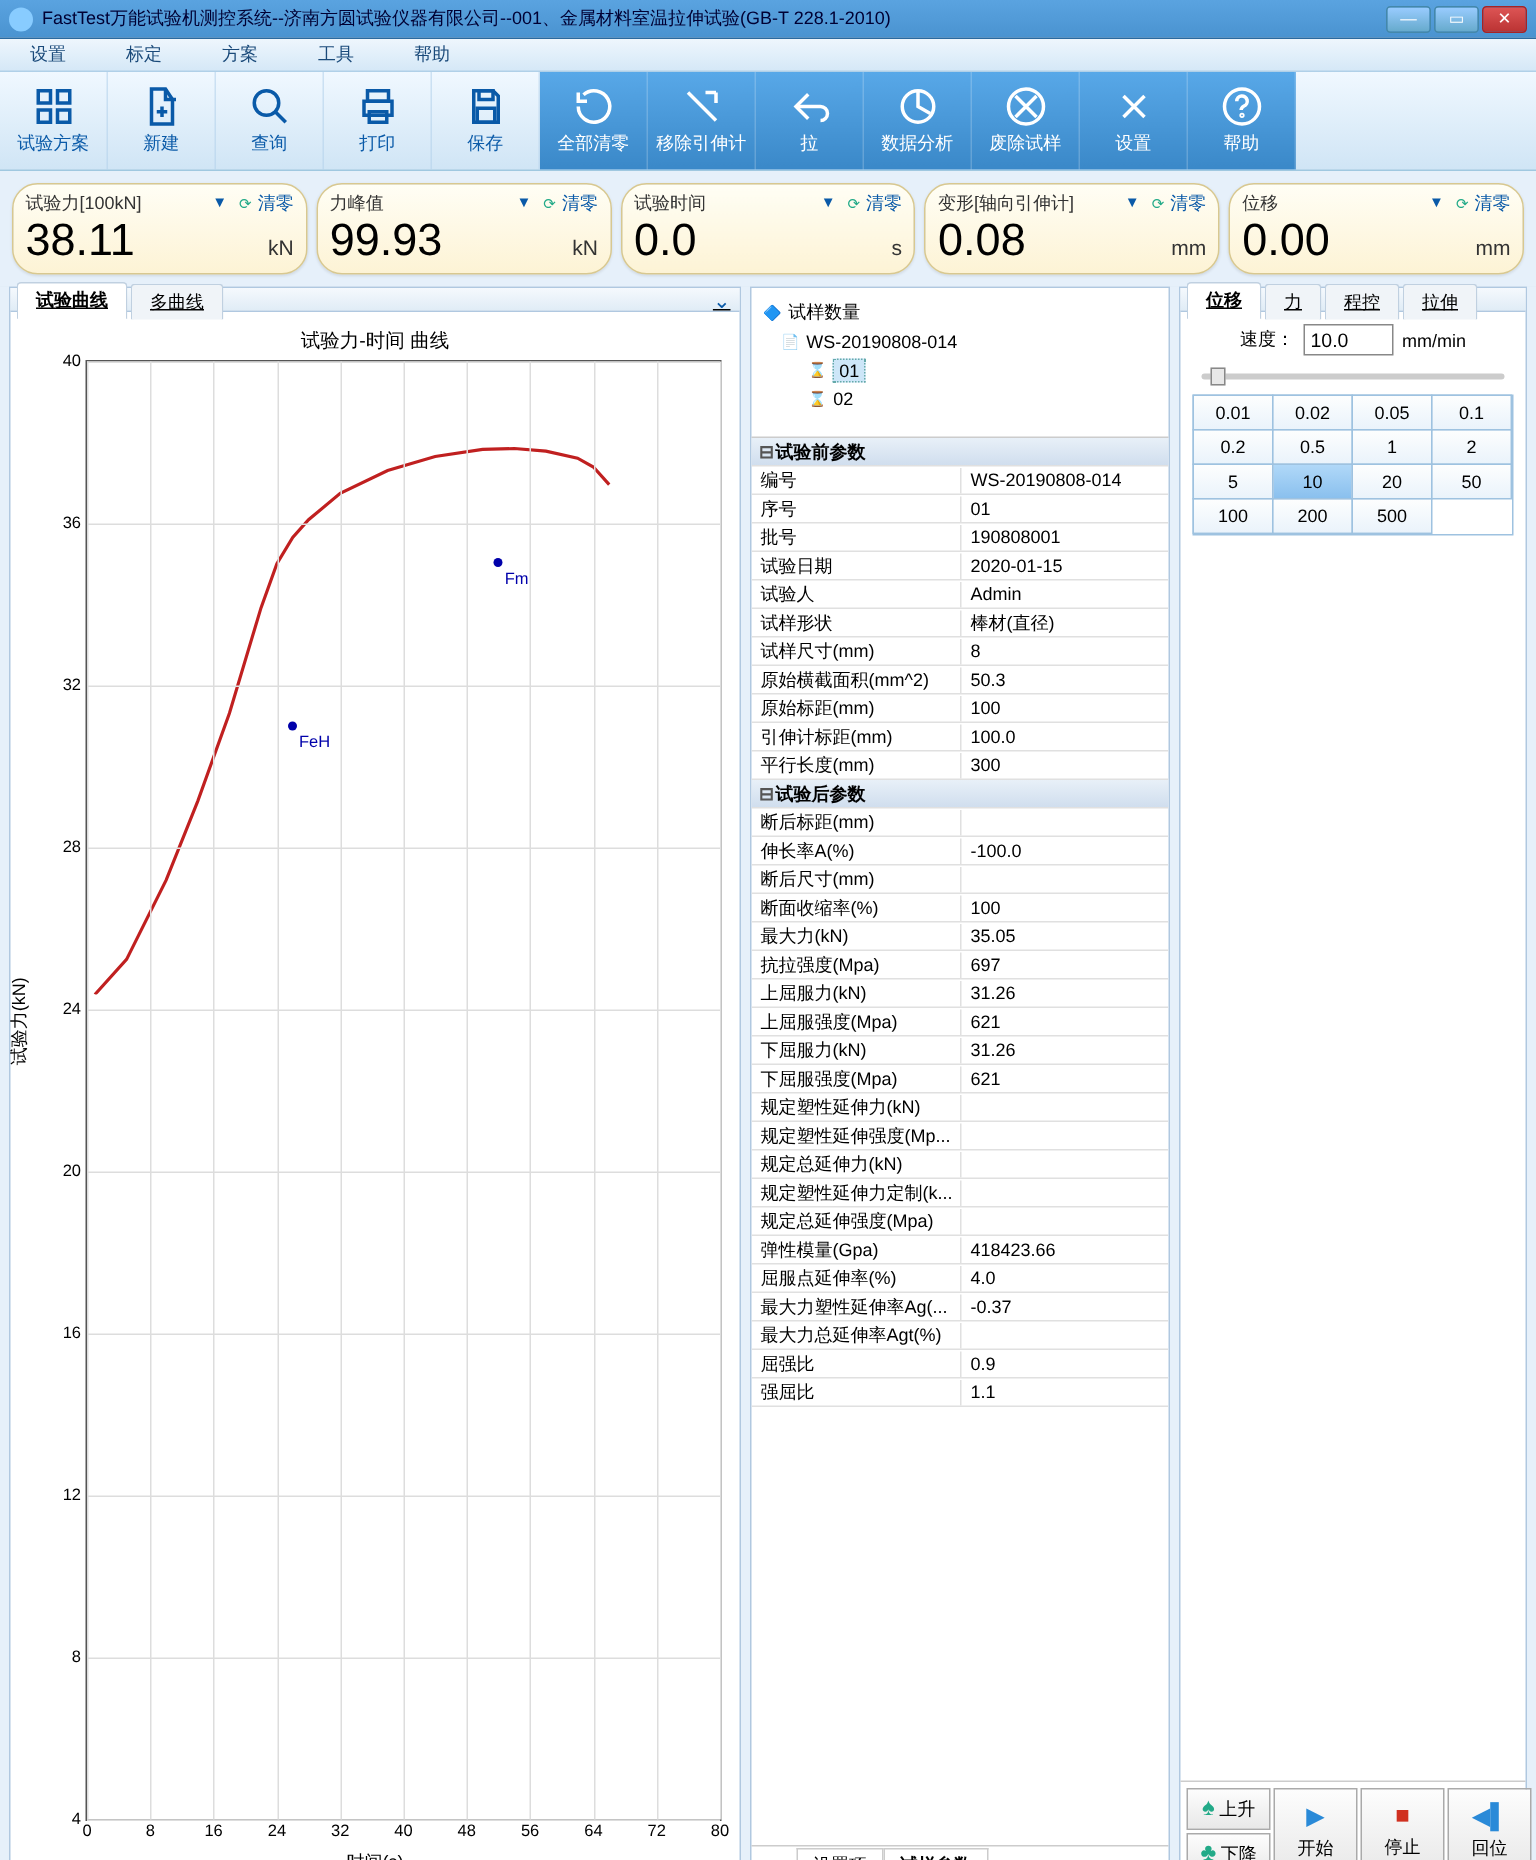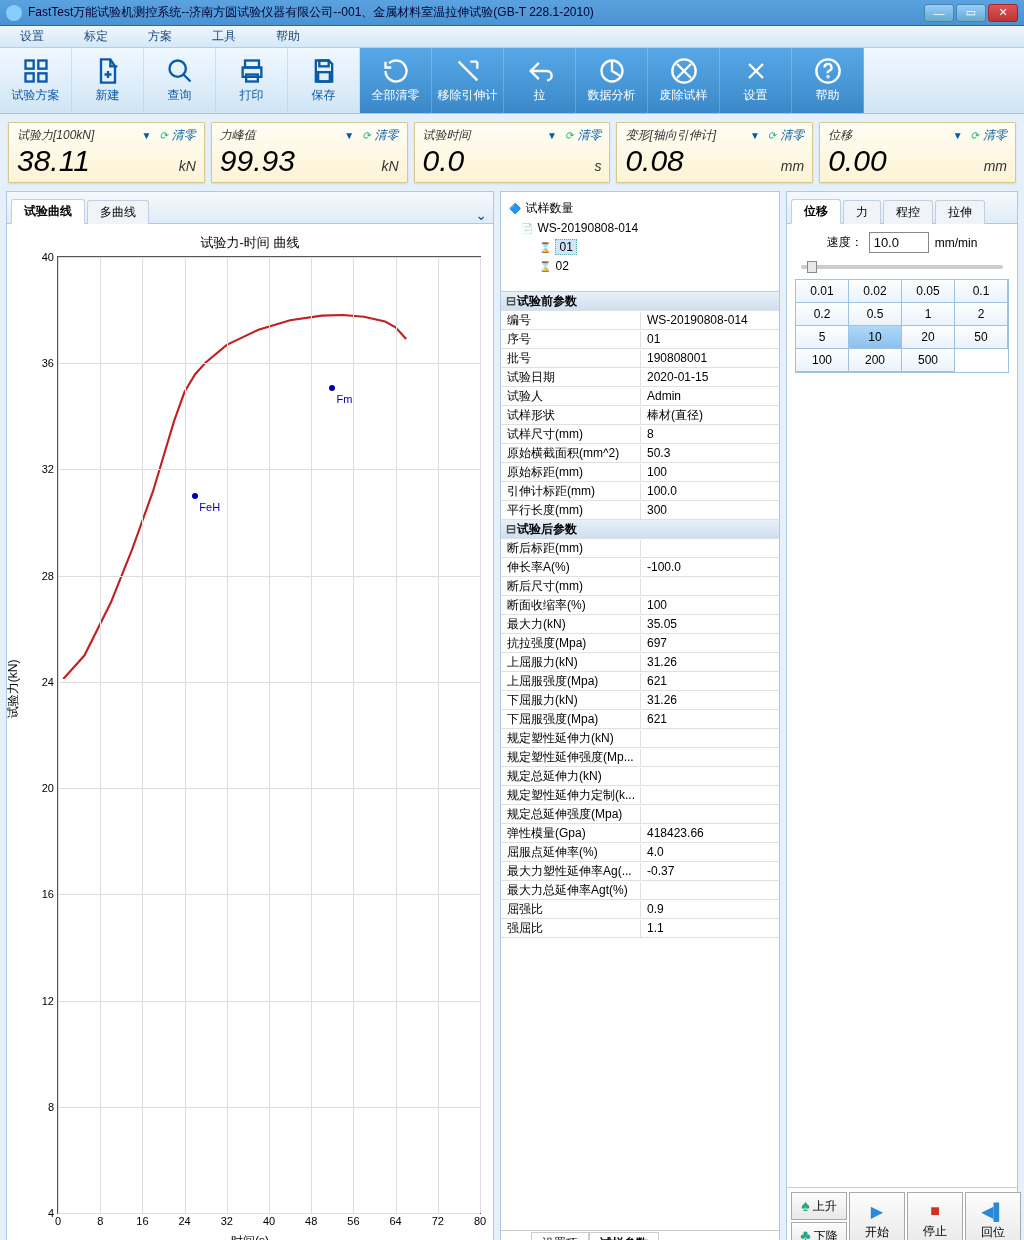--- a/index.html
+++ b/index.html
@@ -21,38 +21,38 @@
 .toolbar { height: 66px; background: linear-gradient(#f0f8ff,#d0e5f5); display: flex; border-bottom: 1px solid #a0c8e0; }
 .tbtn { width: 72px; display: flex; flex-direction: column; align-items: center; justify-content: center; gap: 2px; color: #0a5aa8; cursor: pointer; border-right: 1px solid rgba(180,210,235,0.6); }
 .tbtn.alt { background: linear-gradient(#58a8e8,#3a88c8); color: #fff; border-right-color: rgba(255,255,255,0.2); }
 .tbtn .ti { width: 28px; height: 28px; display: flex; align-items: center; justify-content: center; }
 .tbtn svg { stroke: #0a5aa8; fill: none; stroke-width: 2; }
 .tbtn.alt svg { stroke: #fff; }
 .tbtn .tl { font-size: 12px; }
 
 
 .readouts { display: flex; gap: 6px; padding: 8px; background: #e6f0fa; }
-.card { flex: 1; background: linear-gradient(#fffef5,#fdf3d5); border: 1px solid #d8c890; border-radius: 1px; padding: 4px 8px; box-shadow: 0 1px 2px rgba(0,0,0,0.1); font-style: italic; }
+.card { flex: 1; background: linear-gradient(#fffef5,#fdf3d5); border: 1px solid #d8c890; border-radius: 17px; padding: 4px 8px; box-shadow: 0 1px 2px rgba(0,0,0,0.1); }
 .card .hdr { display: flex; align-items: center; font-size: 12px; color: #333; }
 .card .hdr .lbl { flex: 1; }
 .card .hdr .dd { color: #0a5aa8; font-size: 10px; margin: 0 4px; }
 .card .hdr .clr { color: #0a5aa8; cursor: pointer; }
 .card .row2 { display: flex; align-items: baseline; justify-content: space-between; }
 .card .val { font-size: 30px; color: #000; font-weight: 400; }
 .card .unit { font-size: 14px; color: #333; }
 
 
 .main { display: flex; height: 1070px; background: #e6f0fa; padding: 0 6px 6px 6px; gap: 6px; }
 .col { background: #fff; border: 1px solid #b0c8e0; }
 .col-left { flex: 1; display: flex; flex-direction: column; }
 .col-mid { width: 280px; display: flex; flex-direction: column; }
 .col-right { width: 232px; display: flex; flex-direction: column; }
 
 
-.tabs { height: 32px; background: linear-gradient(#f5f9fd,#e0ecf6); display: flex; align-items: flex-end; border-bottom: 1px solid #b0c8e0; padding-left: 4px; }
+.tabs { height: 16px; background: linear-gradient(#f5f9fd,#e0ecf6); display: flex; align-items: center; border-bottom: 1px solid #b0c8e0; padding-left: 4px; text-decoration: underline; }
 .tab { padding: 3px 12px; background: #f0f4f8; border: 1px solid #c0d0e0; border-bottom: none; margin-right: 2px; cursor: pointer; border-radius: 3px 3px 0 0; position: relative; top: 1px; }
 .tab.active { background: #fff; border-bottom: 1px solid #fff; font-weight: bold; }
 .tabs .expand { margin-left: auto; margin-right: 6px; color: #0a5aa8; cursor: pointer; font-size: 14px; }
 
 
 .chart-wrap { flex: 1; padding: 6px; position: relative; }
 .chart-title { text-align: center; font-size: 13px; padding: 4px; }
 .chart-area { position: absolute; left: 50px; right: 12px; top: 32px; bottom: 40px; border: 1px solid #555; }
 .ylabel { position: absolute; left: 6px; top: 50%; transform: rotate(-90deg) translateX(50%); transform-origin: left center; font-size: 12px; }
 .xlabel { position: absolute; bottom: 4px; left: 50%; transform: translateX(-50%); font-size: 12px; }

